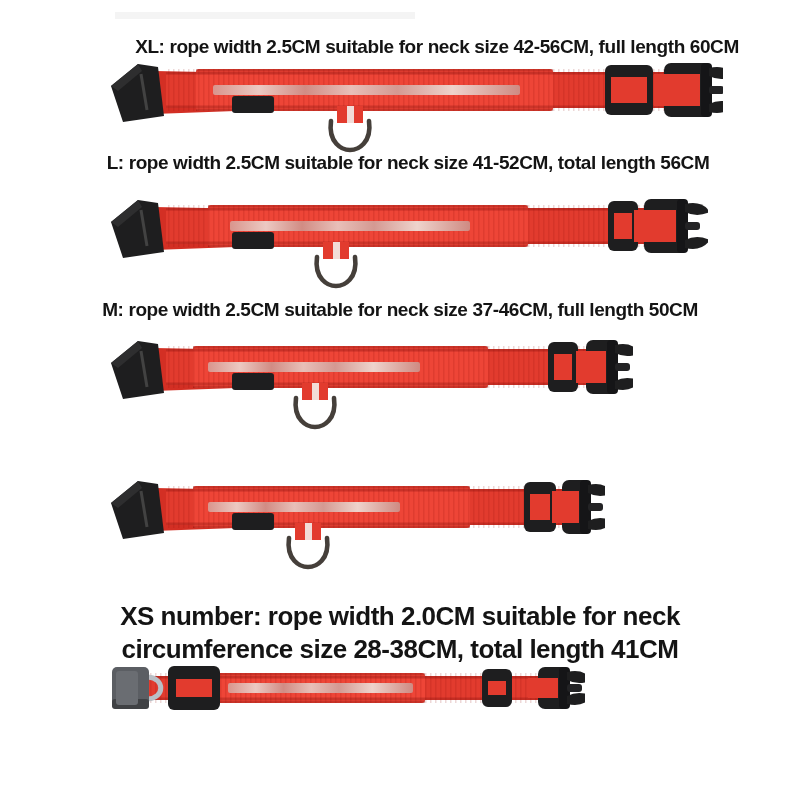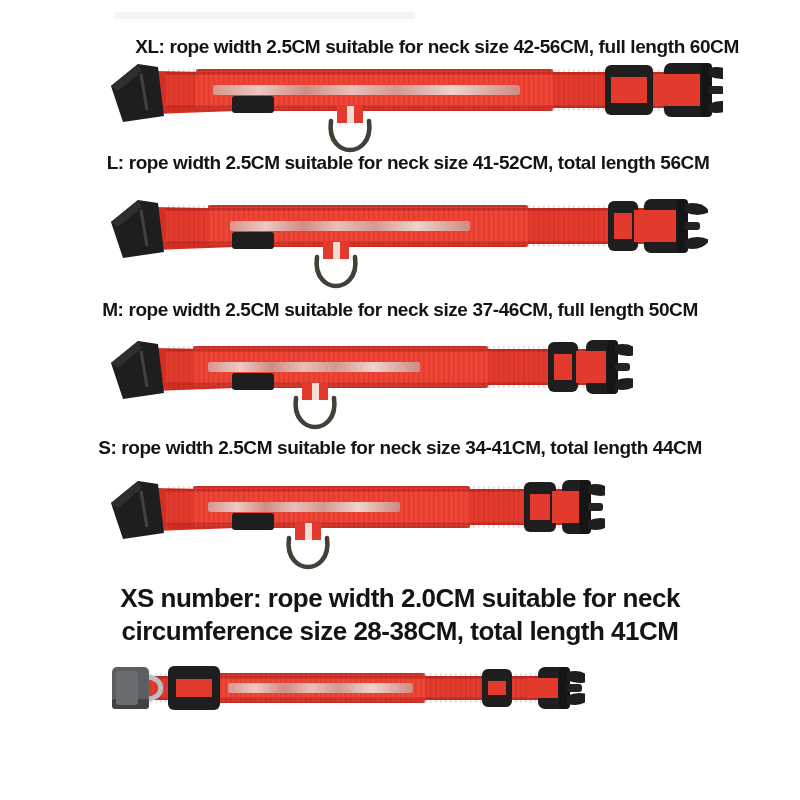--- a/index.html
+++ b/index.html
@@ -128,21 +128,20 @@
         <rect x="446" y="21" width="18" height="26" fill="#e23b2e"></rect>
         <rect x="478" y="7" width="32" height="54" rx="7" fill="#1e1e1f"></rect>
         <rect x="468" y="18" width="30" height="32" fill="#e23b2e"></rect>
         <rect x="499" y="7" width="11" height="54" rx="4" fill="#151517"></rect>
         <path d="M 507,12 Q 524,8 532,20 Q 519,26 507,20 Z" fill="#1e1e1f"></path>
         <path d="M 507,56 Q 524,60 532,48 Q 519,42 507,48 Z" fill="#1e1e1f"></path>
         <rect x="507" y="30" width="15" height="8" rx="3" fill="#232325"></rect>
       </svg>
     </div>
 
-  <div class="size-label" style="top:437px;">S: rope width 2.5CM suitable for neck size 34-41CM, total length 44CM</div>
   <div class="collar" style="left:108px;top:473px;">
       <svg width="497" height="100" viewBox="0 0 497 100" xmlns="http://www.w3.org/2000/svg">
         <polygon points="46,15 152,17 152,54 46,58" fill="#d32f24"></polygon>
         <rect x="58" y="16" width="419" height="36" fill="#e23b2e"></rect>
         <rect x="85" y="13" width="277" height="42" rx="3" fill="#ee4537"></rect>
         <rect x="58" y="16" width="419" height="2.5" fill="rgba(120,10,6,0.32)"></rect>
         <rect x="58" y="49.5" width="419" height="2.5" fill="rgba(120,10,6,0.28)"></rect>
         <rect x="85" y="13" width="277" height="2.5" fill="rgba(120,10,6,0.30)"></rect>
         <rect x="85" y="52.5" width="277" height="2.5" fill="rgba(120,10,6,0.30)"></rect>
         <rect x="58" y="13" width="425" height="42" fill="url(#rib)"></rect>
@@ -158,21 +157,21 @@
         <rect x="422" y="21" width="20" height="26" fill="#e23b2e"></rect>
         <rect x="454" y="7" width="29" height="54" rx="7" fill="#1e1e1f"></rect>
         <rect x="444" y="18" width="27" height="32" fill="#e23b2e"></rect>
         <rect x="472" y="7" width="11" height="54" rx="4" fill="#151517"></rect>
         <path d="M 480,12 Q 497,8 505,20 Q 492,26 480,20 Z" fill="#1e1e1f"></path>
         <path d="M 480,56 Q 497,60 505,48 Q 492,42 480,48 Z" fill="#1e1e1f"></path>
         <rect x="480" y="30" width="15" height="8" rx="3" fill="#232325"></rect>
       </svg>
     </div>
 
-  <div class="size-label xs" style="top:582px;">XS number: rope width 2.0CM suitable for neck circumference size 28-38CM, total length 41CM</div>
+  <div class="size-label xs" style="top:600px;">XS number: rope width 2.0CM suitable for neck circumference size 28-38CM, total length 41CM</div>
   <div class="collar" style="left:110px;top:650px;">
       <svg width="475" height="100" viewBox="0 0 475 100" xmlns="http://www.w3.org/2000/svg">
         <rect x="36" y="26" width="418" height="24" fill="#e23b2e"></rect>
         <rect x="105" y="23" width="210" height="30" rx="3" fill="#ee4537"></rect>
         <rect x="36" y="26" width="418" height="2.5" fill="rgba(120,10,6,0.32)"></rect>
         <rect x="36" y="47.5" width="418" height="2.5" fill="rgba(120,10,6,0.28)"></rect>
         <rect x="105" y="23" width="210" height="2.5" fill="rgba(120,10,6,0.30)"></rect>
         <rect x="105" y="50.5" width="210" height="2.5" fill="rgba(120,10,6,0.30)"></rect>
         <rect x="36" y="23" width="424" height="30" fill="url(#rib)"></rect>
         <rect x="118" y="33" width="185" height="10" rx="2" fill="url(#stripeG)"></rect>

